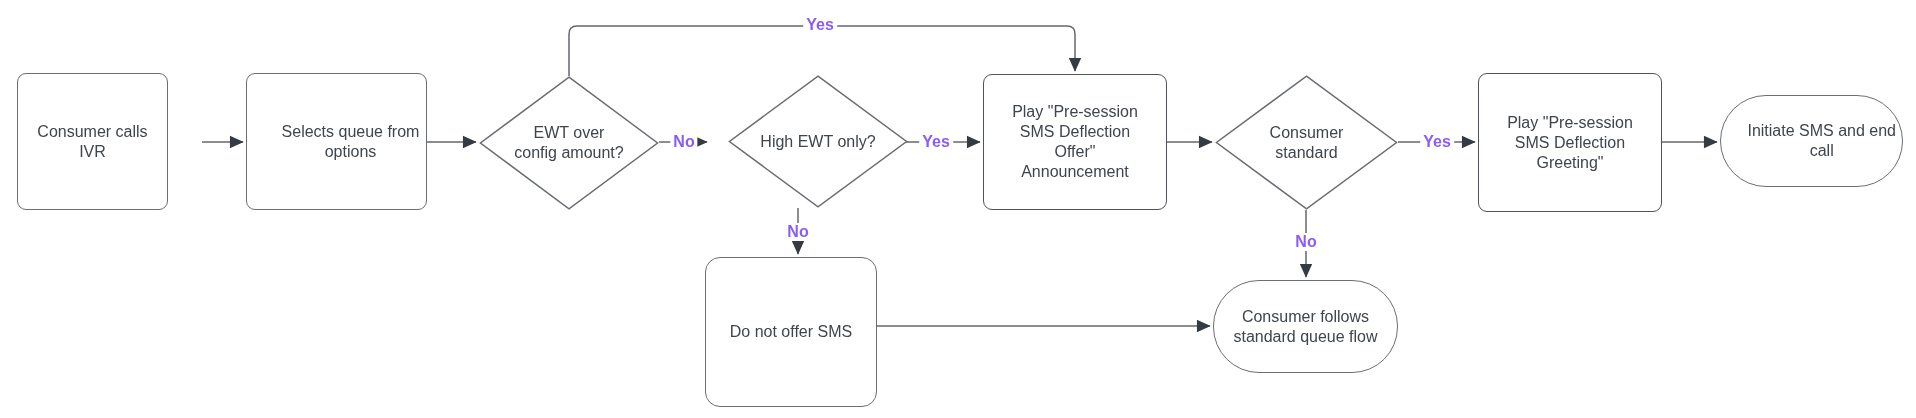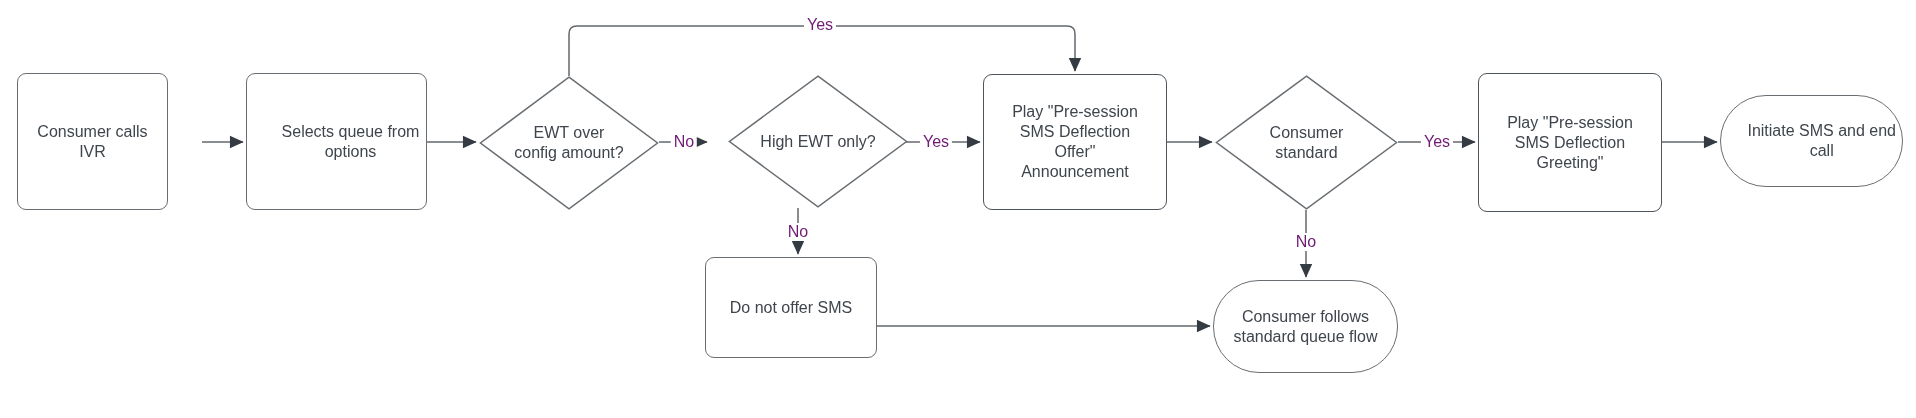--- a/index.html
+++ b/index.html
@@ -55,22 +55,22 @@
     left: 0; top: 0;
     width: 100%; height: 100%;
     z-index: 1;
   }
   .edge-label {
     position: absolute;
     transform: translate(-50%, -50%);
     background: #ffffff;
     padding: 0 3px;
     font-size: 16px;
-    font-weight: normal;
-    color: #701a75;
+    font-weight: bold;
+    color: #8b5cf6;
     z-index: 3;
     line-height: 18px;
   }
 </style>
 </head>
 <body>
 
 <div class="canvas">
 
   <svg class="edges-layer" width="1916" height="418" viewBox="0 0 1916 418" xmlns="http://www.w3.org/2000/svg">
@@ -138,21 +138,21 @@
     <div class="node-label">Play "Pre-session
 SMS Deflection
 Greeting"</div>
   </div>
 
   <div class="node terminator" style="left:1720px; top:95px; width:183px; height:92px;justify-content:flex-end;">
     <div class="node-label">Initiate SMS and end
 call</div>
   </div>
 
-  <div class="node process" style="left:705px; top:257px; width:172px; height:101px;">
+  <div class="node process" style="left:705px; top:257px; width:172px; height:150px;border-radius:15px;">
     <div class="node-label">Do not offer SMS</div>
   </div>
 
   <div class="node terminator" style="left:1213px; top:280px; width:185px; height:93px;">
     <div class="node-label">Consumer follows
 standard queue flow</div>
   </div>
 
   <div class="edge-label" style="left:820px; top:25px;">Yes</div>
   <div class="edge-label" style="left:684px; top:142px;">No</div>

